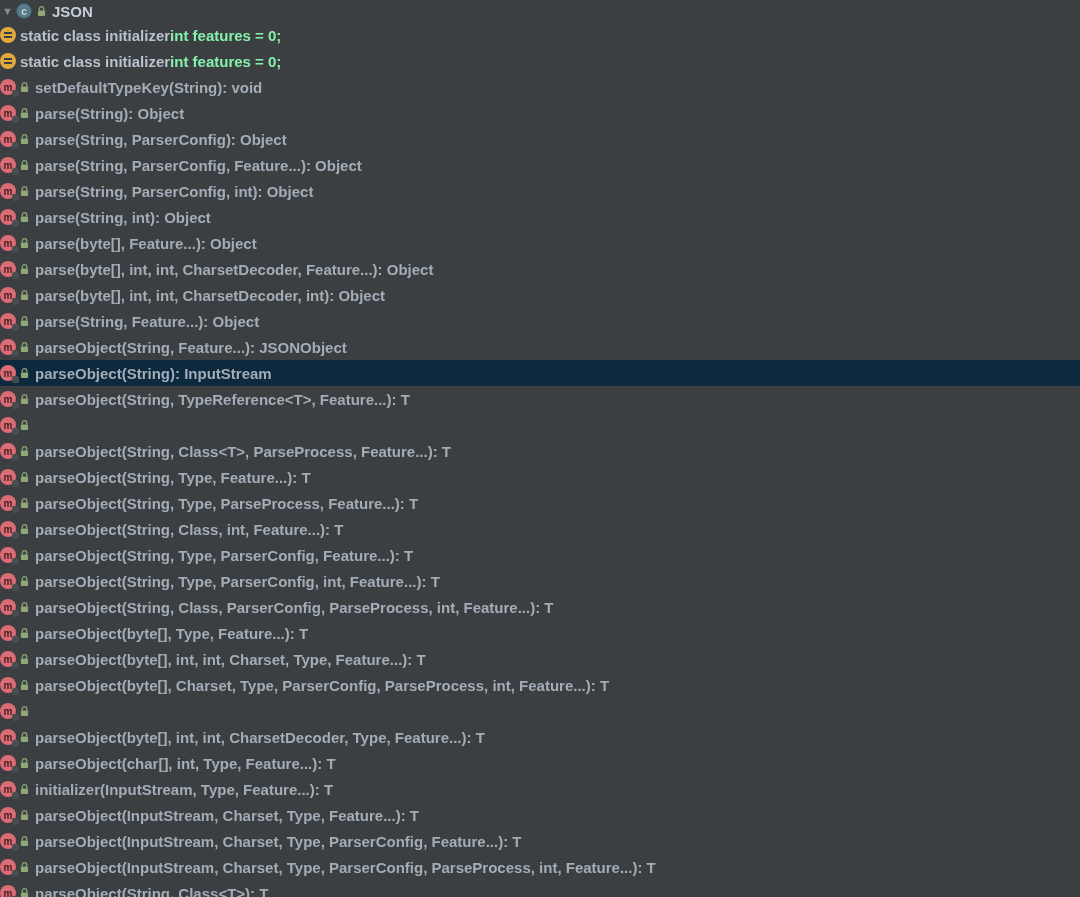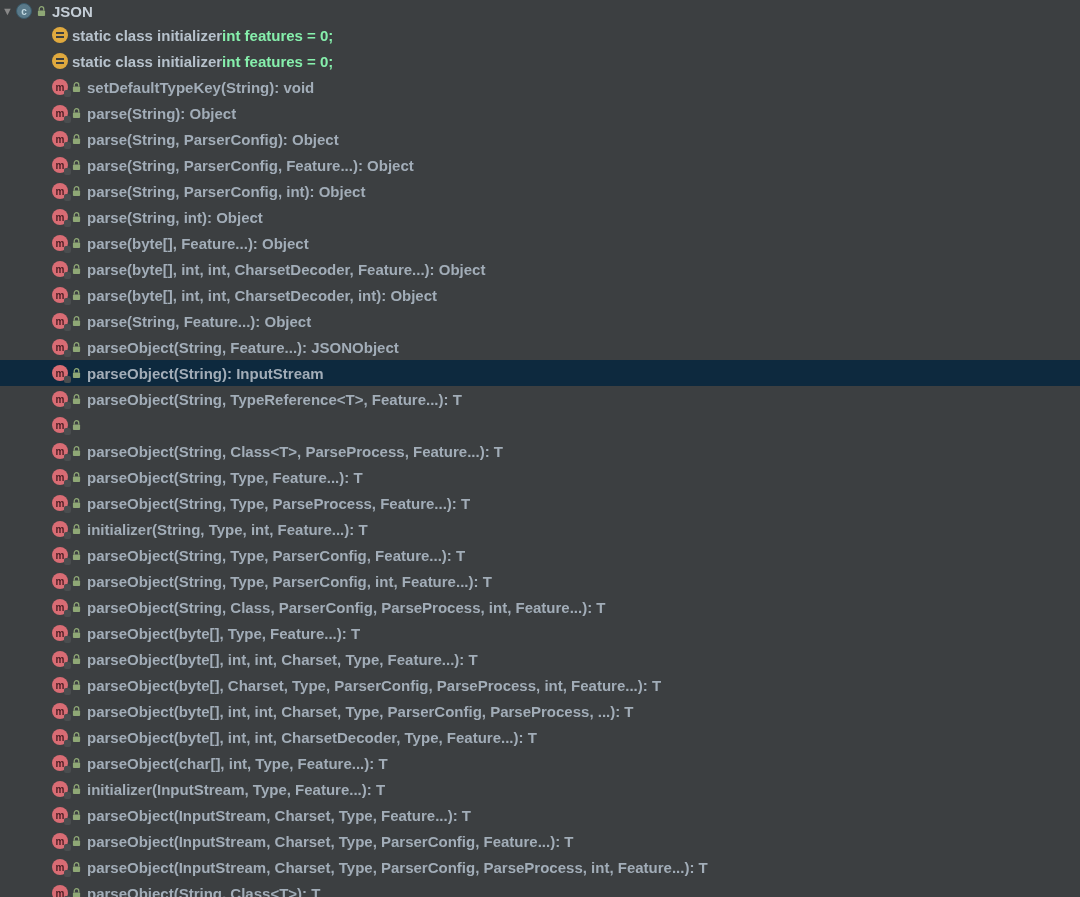--- a/index.html
+++ b/index.html
@@ -16,21 +16,20 @@
   .root-row {
     display: flex;
     align-items: center;
     height: 22px;
     padding-left: 2px;
   }
   .row {
     display: flex;
     align-items: center;
     height: 26px;
-    padding-left: 52px;
   }
   .row.selected {
     background: #0d293e;
     width: 100%;
   }
   .arrow {
     width: 14px;
     display: inline-flex;
     align-items: center;
     color: #888;
@@ -319,21 +318,21 @@
         <span class="sig">parseObject(String, Type, ParseProcess, Feature...): T</span>
       </div>
       <div class="row">
         <span class="method-icon static-mark">m</span>
         <span class="lock-icon">
           <svg class="lock-svg" viewBox="0 0 10 12">
             <path class="sh" d="M2.5 5 V3.2 a2.5 2.5 0 0 1 5 0 V5"></path>
             <rect class="pad" x="1" y="5" width="8" height="6" rx="1"></rect>
           </svg>
         </span>
-        <span class="sig">initializer(String, Type, int, Feature...): T</span>
+        <span class="sig">parseObject(String, Class, int, Feature...): T</span>
       </div>
       <div class="row">
         <span class="method-icon static-mark">m</span>
         <span class="lock-icon">
           <svg class="lock-svg" viewBox="0 0 10 12">
             <path class="sh" d="M2.5 5 V3.2 a2.5 2.5 0 0 1 5 0 V5"></path>
             <rect class="pad" x="1" y="5" width="8" height="6" rx="1"></rect>
           </svg>
         </span>
         <span class="sig">parseObject(String, Type, ParserConfig, Feature...): T</span>
@@ -389,21 +388,20 @@
         <span class="sig">parseObject(byte[], Charset, Type, ParserConfig, ParseProcess, int, Feature...): T</span>
       </div>
       <div class="row">
         <span class="method-icon static-mark">m</span>
         <span class="lock-icon">
           <svg class="lock-svg" viewBox="0 0 10 12">
             <path class="sh" d="M2.5 5 V3.2 a2.5 2.5 0 0 1 5 0 V5"></path>
             <rect class="pad" x="1" y="5" width="8" height="6" rx="1"></rect>
           </svg>
         </span>
-        <span class="sig">parseObject(byte[], int, int, Charset, Type, ParserConfig, ParseProcess, ...): T</span>
       </div>
       <div class="row">
         <span class="method-icon static-mark">m</span>
         <span class="lock-icon">
           <svg class="lock-svg" viewBox="0 0 10 12">
             <path class="sh" d="M2.5 5 V3.2 a2.5 2.5 0 0 1 5 0 V5"></path>
             <rect class="pad" x="1" y="5" width="8" height="6" rx="1"></rect>
           </svg>
         </span>
         <span class="sig">parseObject(byte[], int, int, CharsetDecoder, Type, Feature...): T</span>

